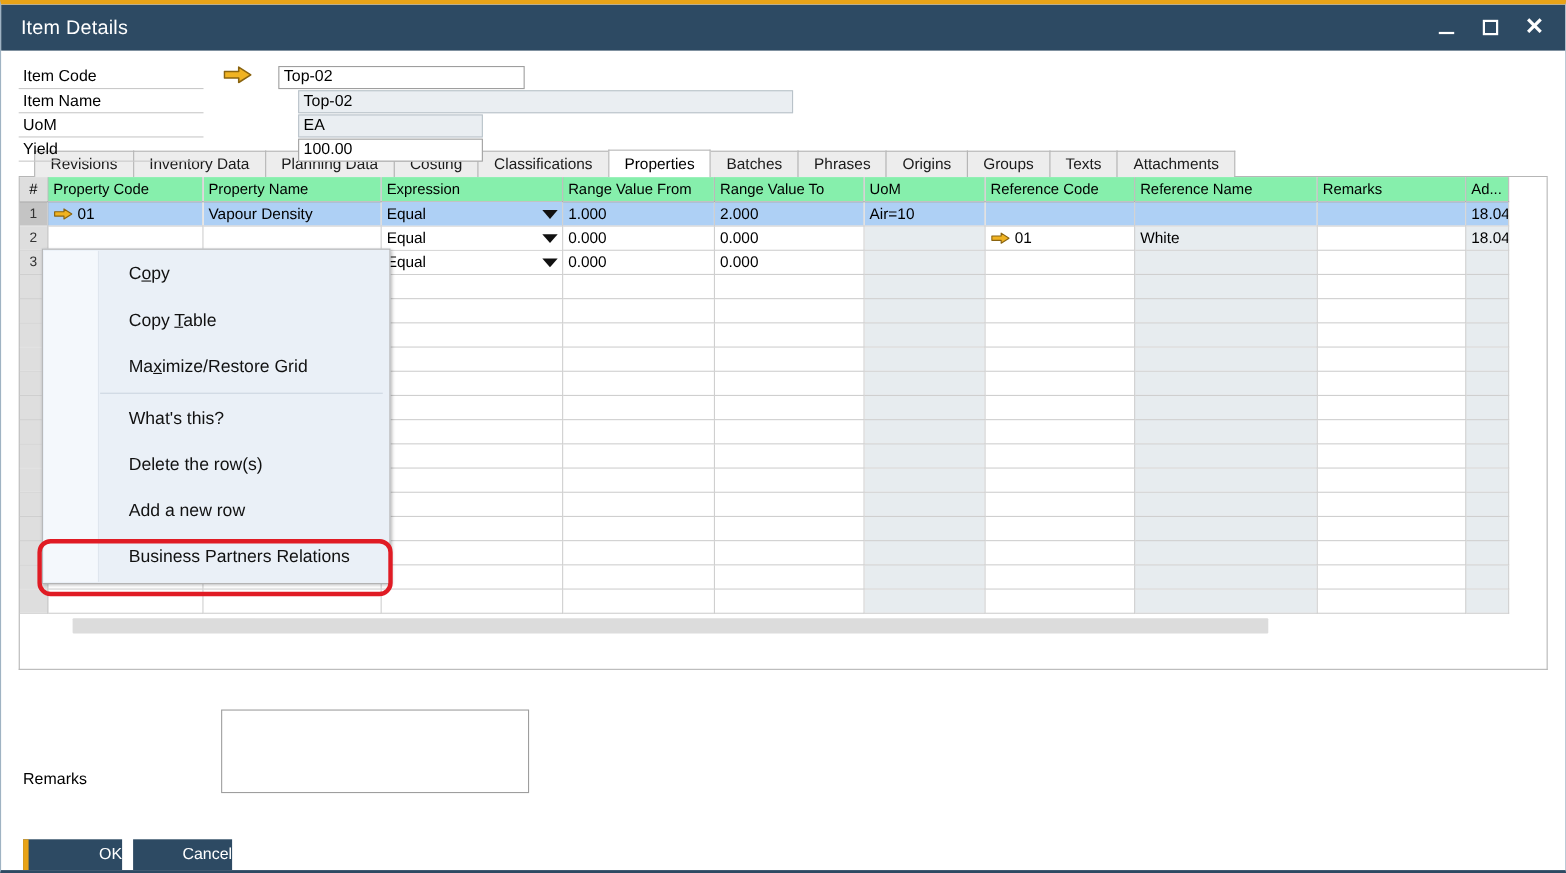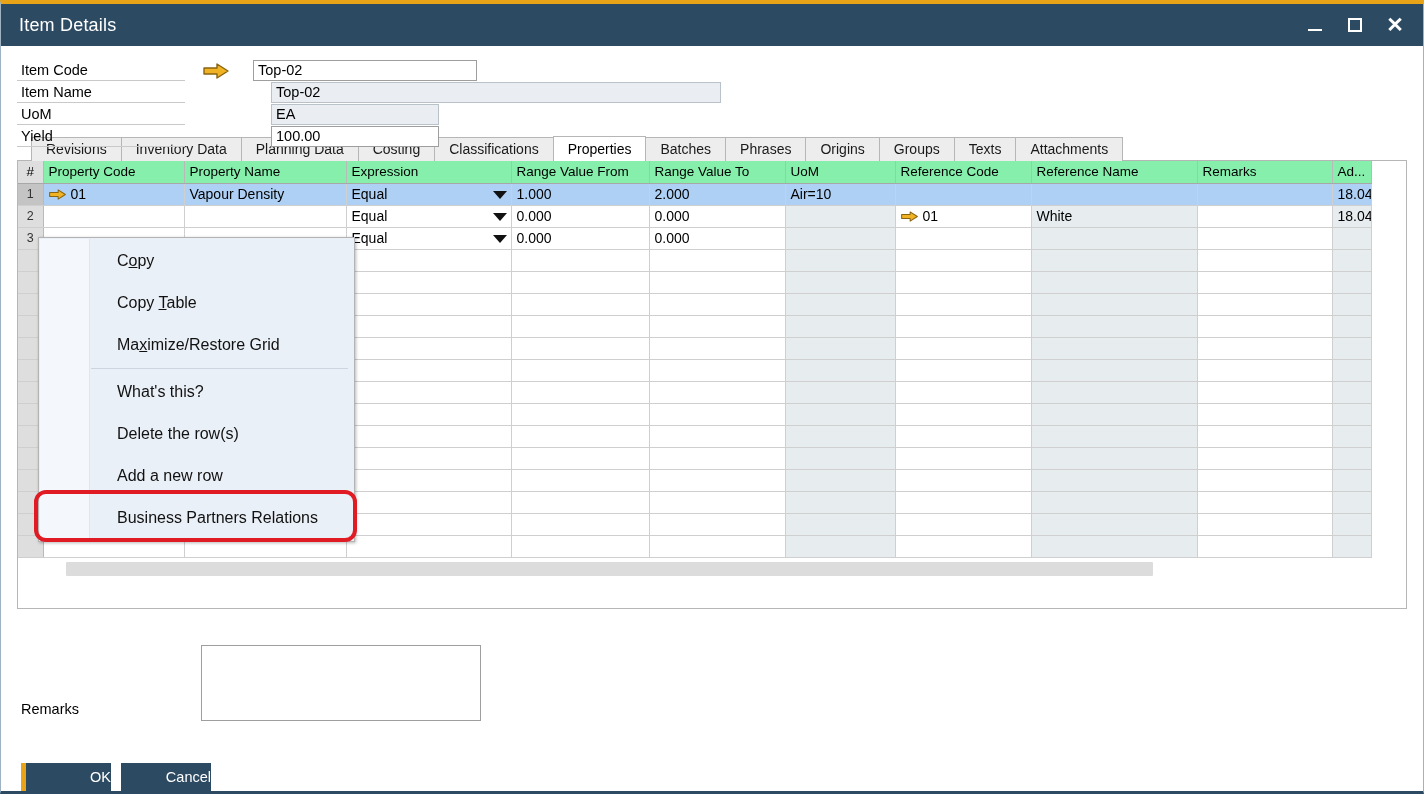--- a/index.html
+++ b/index.html
@@ -32,21 +32,21 @@
     color: #ffffff; cursor: default;
   }
   .ico-min { width: 14px; height: 2px; background: #fff; margin-top: 9px; }
   .ico-max { width: 14px; height: 14px; border: 2px solid #fff; }
   .ico-close { font-size: 21px; line-height: 18px; font-weight: bold; }
   
   .body-area { position: relative; padding: 0 16px; height: 745px; }
 
   
   .form-top { position: relative; height: 88px; padding-top: 14px; }
-  .frow { display: flex; align-items: center; height: 21px; margin-bottom: 1px; gap: 18px; }
+  .frow { display: flex; height: 21px; margin-bottom: 1px; gap: 18px; }
   .flabel {
     width: 168px; font-size: 14.5px; color: #000;
     border-bottom: 1px solid #c9c9c9; height: 21px; line-height: 20px;
     padding-left: 4px;
   }
   .fld {
     height: 21px; line-height: 19px; font-size: 14.5px;
     border: 1px solid #9e9e9e; background: #ffffff;
     padding: 0 4px; color: #000; white-space: nowrap; overflow: hidden;
   }
@@ -121,21 +121,21 @@
 
   
   .hscroll-track { position: absolute; left: 0; right: 0; bottom: 28px; height: 20px; }
   .hscroll-thumb {
     position: absolute; left: 48px; top: 2px; width: 1087px; height: 14px;
     background: #dcdcdc; border-radius: 1px;
   }
 
   
   .ctx-menu {
-    position: absolute; left: 37px; top: 233px; width: 317px;
+    position: absolute; left: 37px; top: 222px; width: 317px;
     background: #eaf0f7; border: 1px solid #b3b3b3;
     box-shadow: 1px 1px 3px rgba(0,0,0,.28);
     z-index: 40; padding: 2px 0;
   }
   .ctx-gutter {
     position: absolute; left: 1px; top: 1px; bottom: 1px; width: 50px;
     background: #f4f8fc; border-right: 1px solid #dfe6ee;
   }
   .ctx-item {
     position: relative; height: 42px; line-height: 42px;

